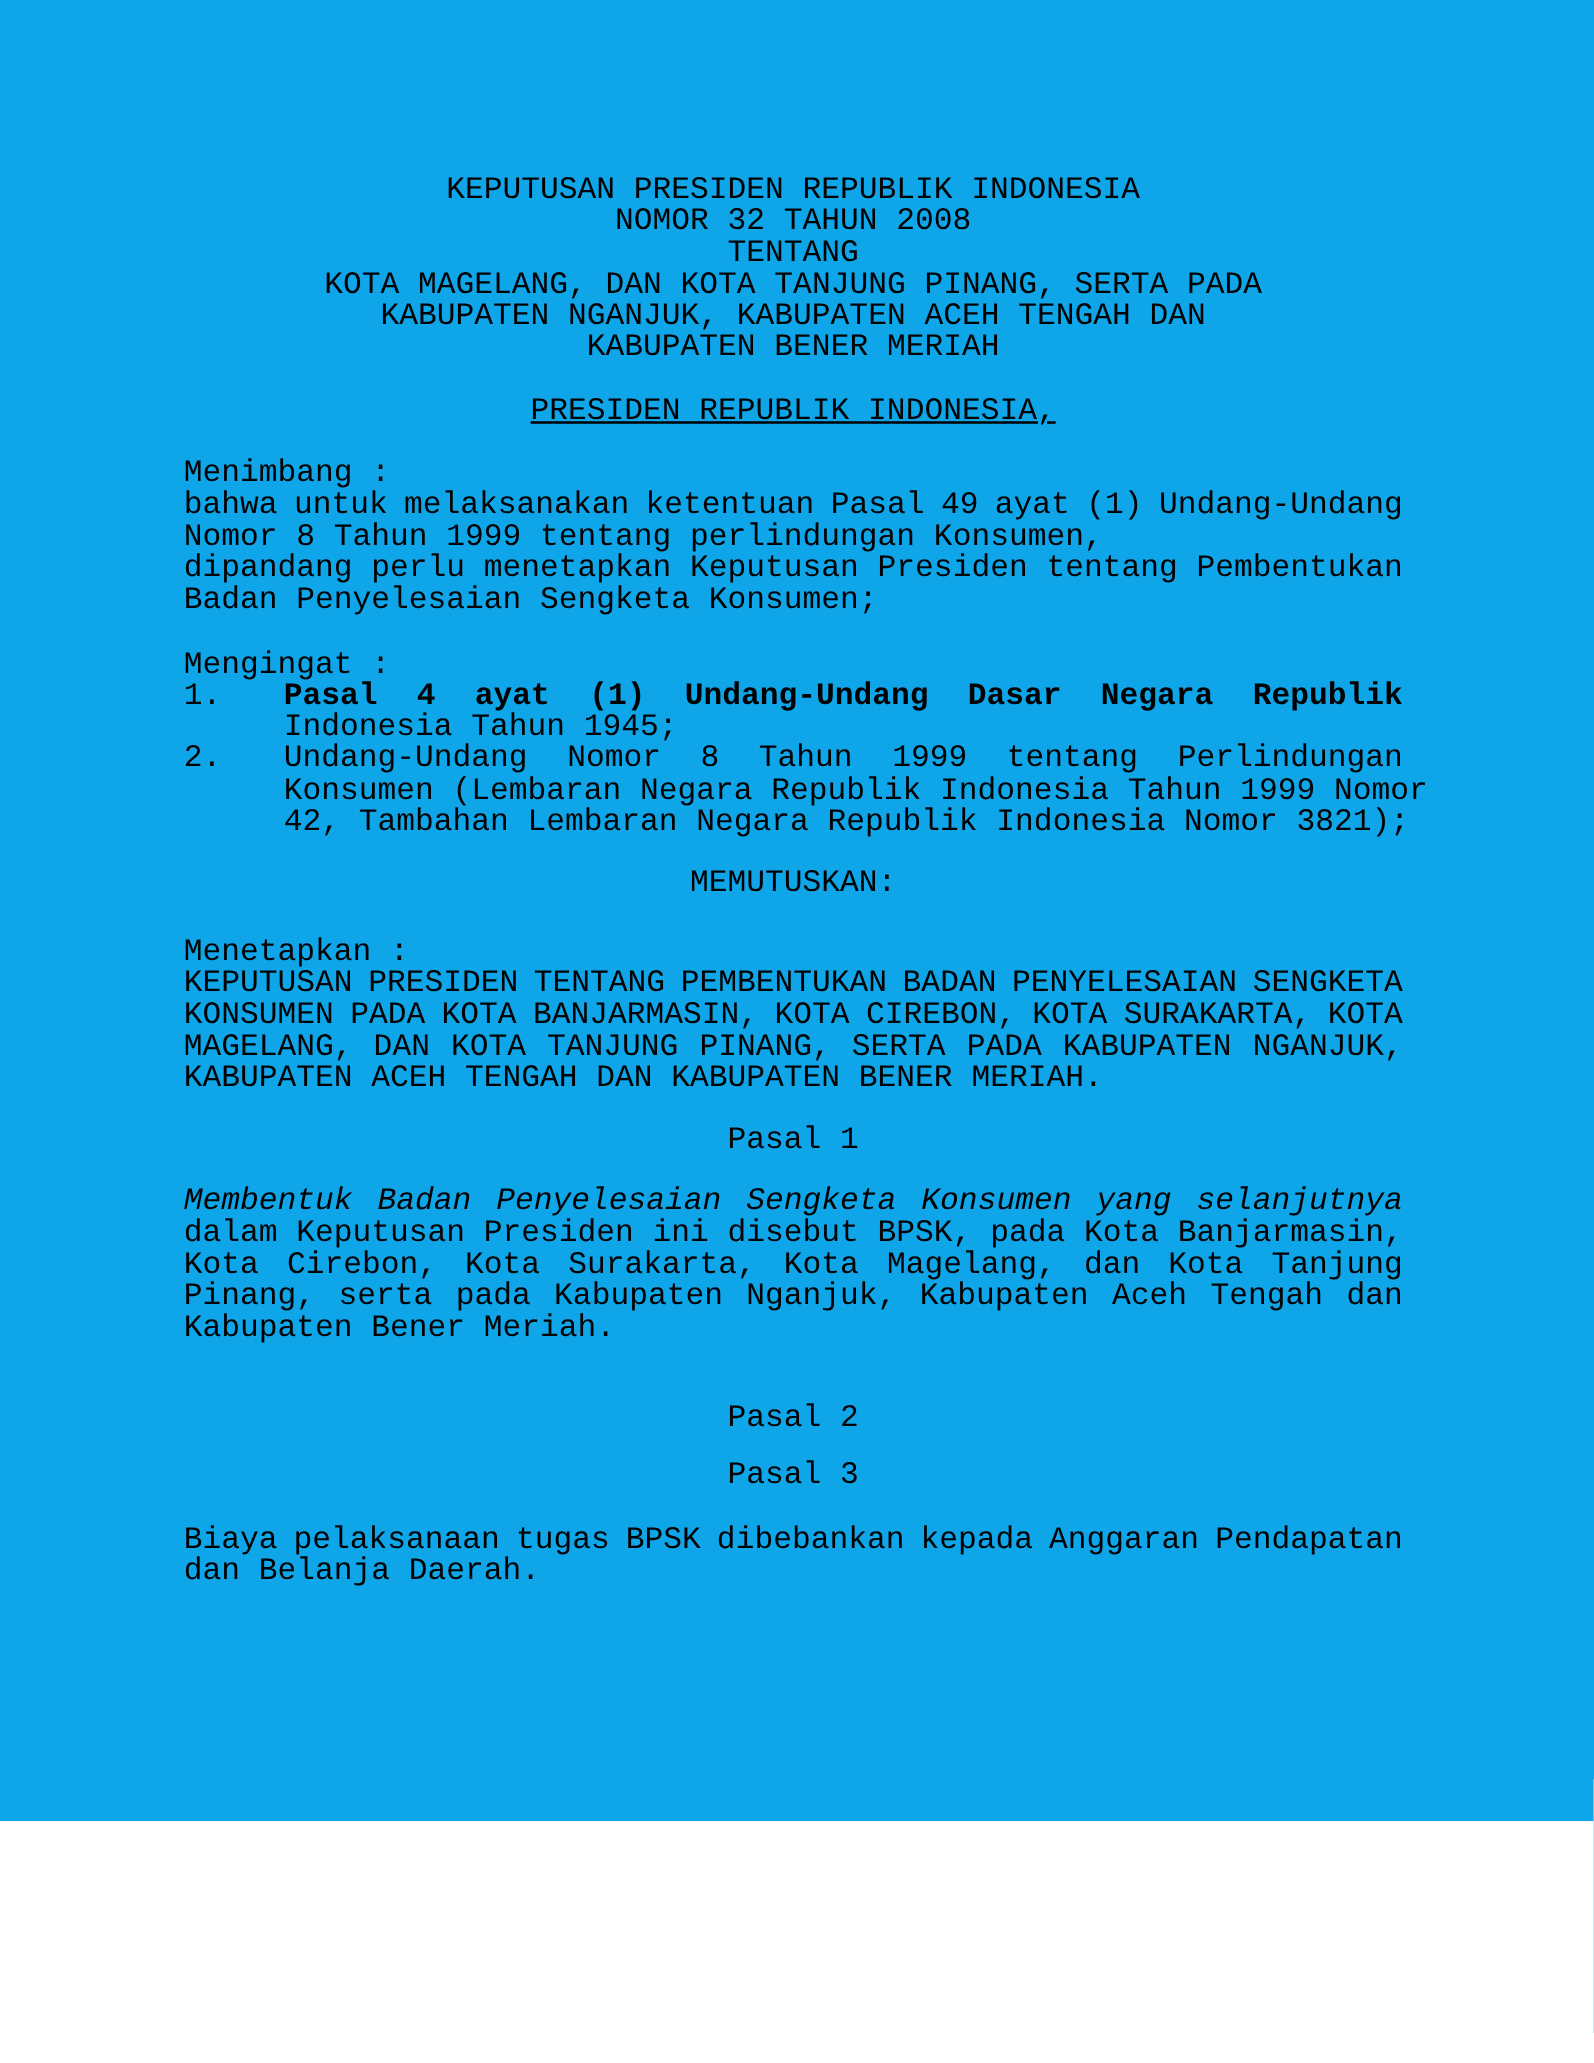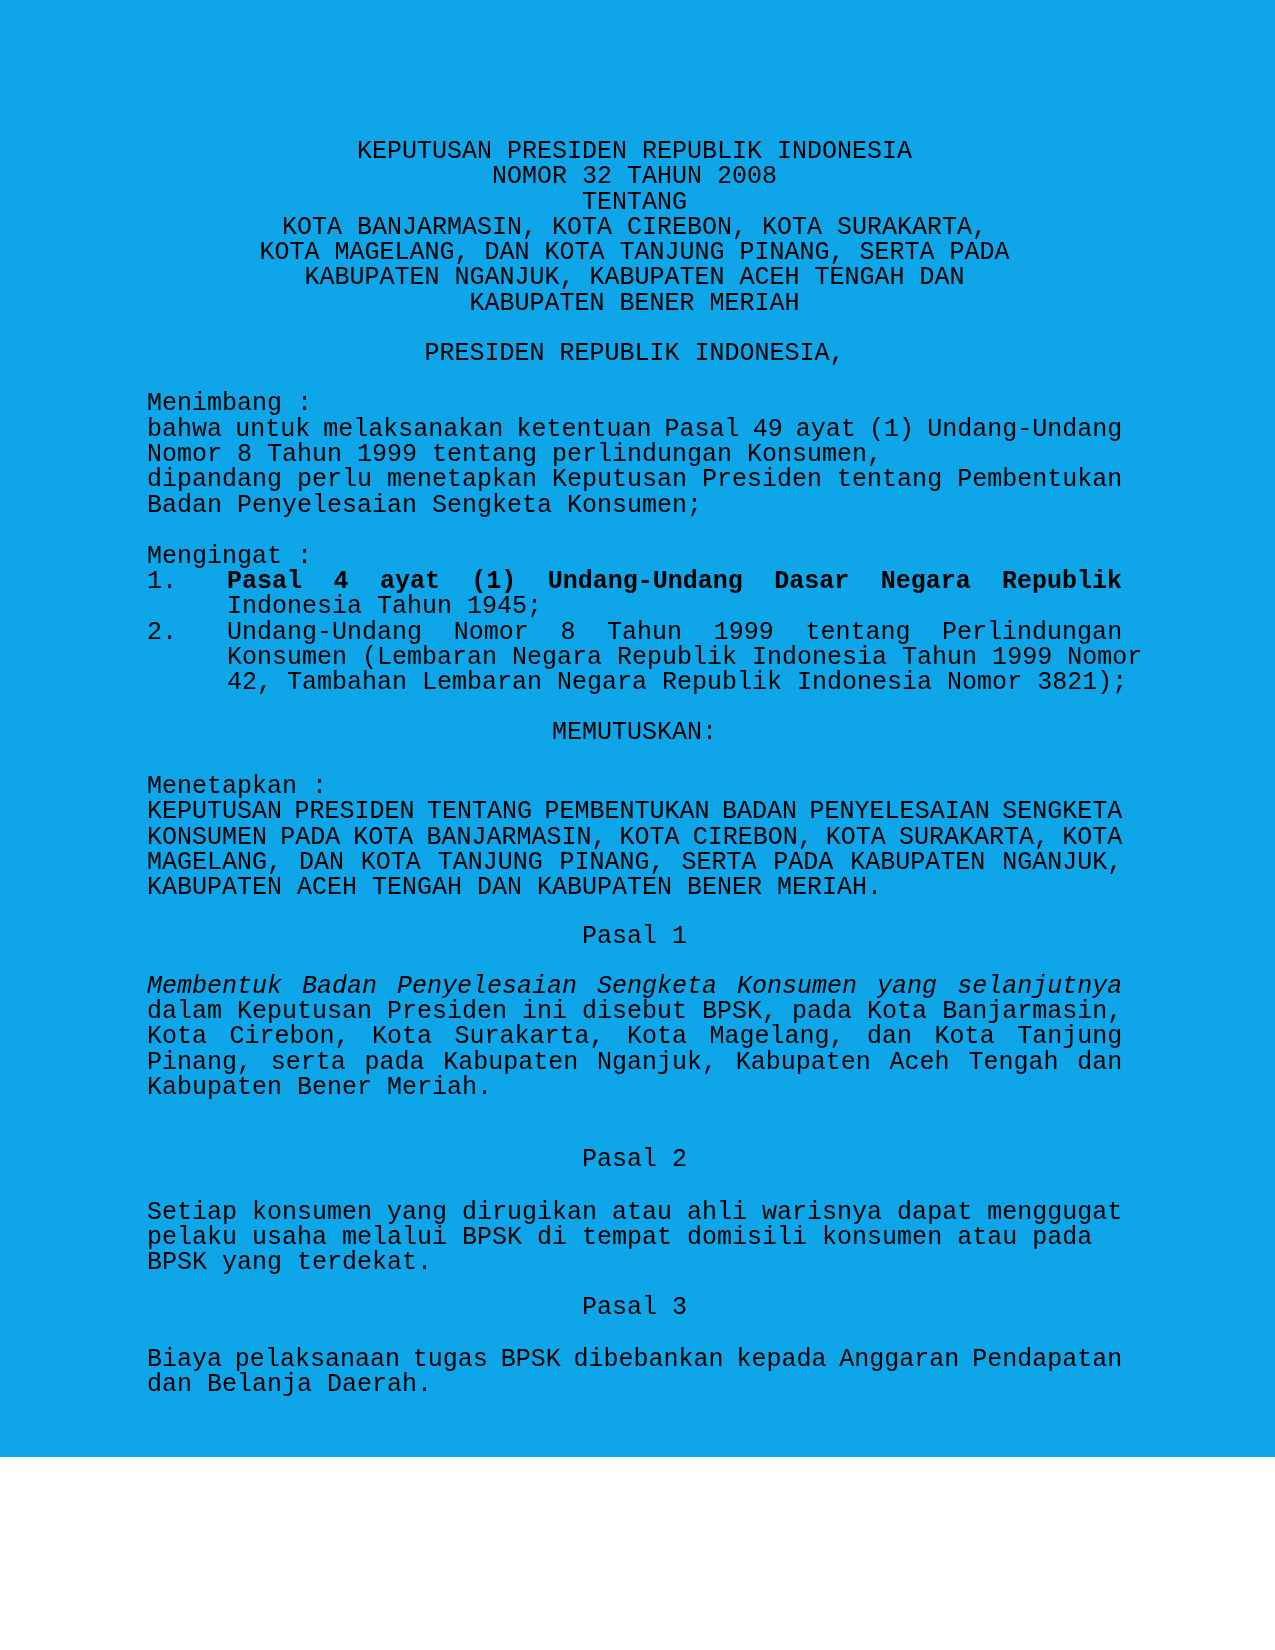--- a/index.html
+++ b/index.html
@@ -22,21 +22,21 @@
   }
   .block { width: 100%; }
   .line { white-space: pre; }
   .center .line { text-align: center; }
   .listitem { display: flex; }
   .num { flex: 0 0 80px; width: 80px; }
   .content { flex: 1 1 auto; min-width: 0; }
 
   
   .m-title      { margin-top: 139px; }
-  .m-issuer     { margin-top: 25px; }
+  .m-issuer     { margin-top: 25px; text-decoration: underline; }
   .m-menimbang  { margin-top: 25px; }
   .m-mengingat  { margin-top: 26px; }
   .m-memutuskan { margin-top: 24px; }
   .m-menetapkan { margin-top: 29px; }
   .m-pasal1h    { margin-top: 24px; }
   .m-pasal1p    { margin-top: 24px; }
   .m-pasal2h    { margin-top: 47px; }
   .m-pasal2p    { margin-top: 27px; }
   .m-pasal3h    { margin-top: 20px; }
   .m-pasal3p    { margin-top: 26px; }
@@ -44,21 +44,20 @@
 </head>
 <body>
 
 <div class="page">
   <div class="col">
 
     <div class="block center m-title">
         <div class="line">KEPUTUSAN PRESIDEN REPUBLIK INDONESIA</div>
         <div class="line">NOMOR 32 TAHUN 2008</div>
         <div class="line">TENTANG</div>
-        <div class="line">KOTA BANJARMASIN, KOTA CIREBON, KOTA SURAKARTA,</div>
         <div class="line">KOTA MAGELANG, DAN KOTA TANJUNG PINANG, SERTA PADA</div>
         <div class="line">KABUPATEN NGANJUK, KABUPATEN ACEH TENGAH DAN</div>
         <div class="line">KABUPATEN BENER MERIAH</div>
       </div>
 
     <div class="block center m-issuer">
       <div class="line">PRESIDEN REPUBLIK INDONESIA,</div>
     </div>
 
     <div class="block m-menimbang">
@@ -111,25 +110,20 @@
         <div class="line" style="word-spacing: 5px; font-style: italic;">Membentuk Badan Penyelesaian Sengketa Konsumen yang selanjutnya</div>
         <div class="line" style="word-spacing: 0px;">dalam Keputusan Presiden ini disebut BPSK, pada Kota Banjarmasin,</div>
         <div class="line" style="word-spacing: 7.5px;">Kota Cirebon, Kota Surakarta, Kota Magelang, dan Kota Tanjung</div>
         <div class="line" style="word-spacing: 3.75px;">Pinang, serta pada Kabupaten Nganjuk, Kabupaten Aceh Tengah dan</div>
         <div class="line">Kabupaten Bener Meriah.</div>
       </div>
 
     <div class="block center m-pasal2h">
       <div class="line">Pasal 2</div>
     </div>
-    <div class="block m-pasal2p">
-        <div class="line" style="word-spacing: 0px;">Setiap konsumen yang dirugikan atau ahli warisnya dapat menggugat</div>
-        <div class="line">pelaku usaha melalui BPSK di tempat domisili konsumen atau pada</div>
-        <div class="line">BPSK yang terdekat.</div>
-      </div>
 
     <div class="block center m-pasal3h">
       <div class="line">Pasal 3</div>
     </div>
     <div class="block m-pasal3p">
         <div class="line" style="word-spacing: -2.14286px;">Biaya pelaksanaan tugas BPSK dibebankan kepada Anggaran Pendapatan</div>
         <div class="line">dan Belanja Daerah.</div>
       </div>
 
   </div>

